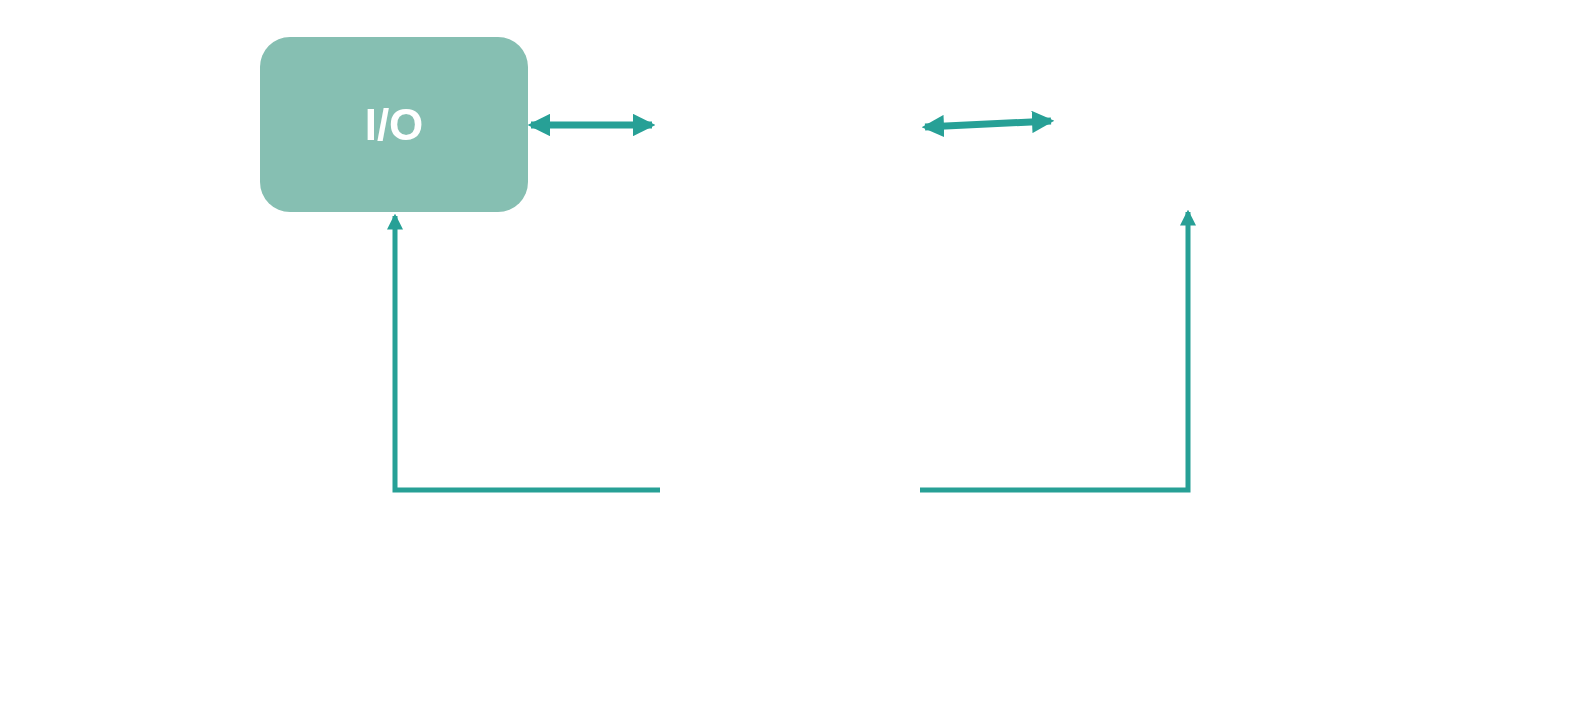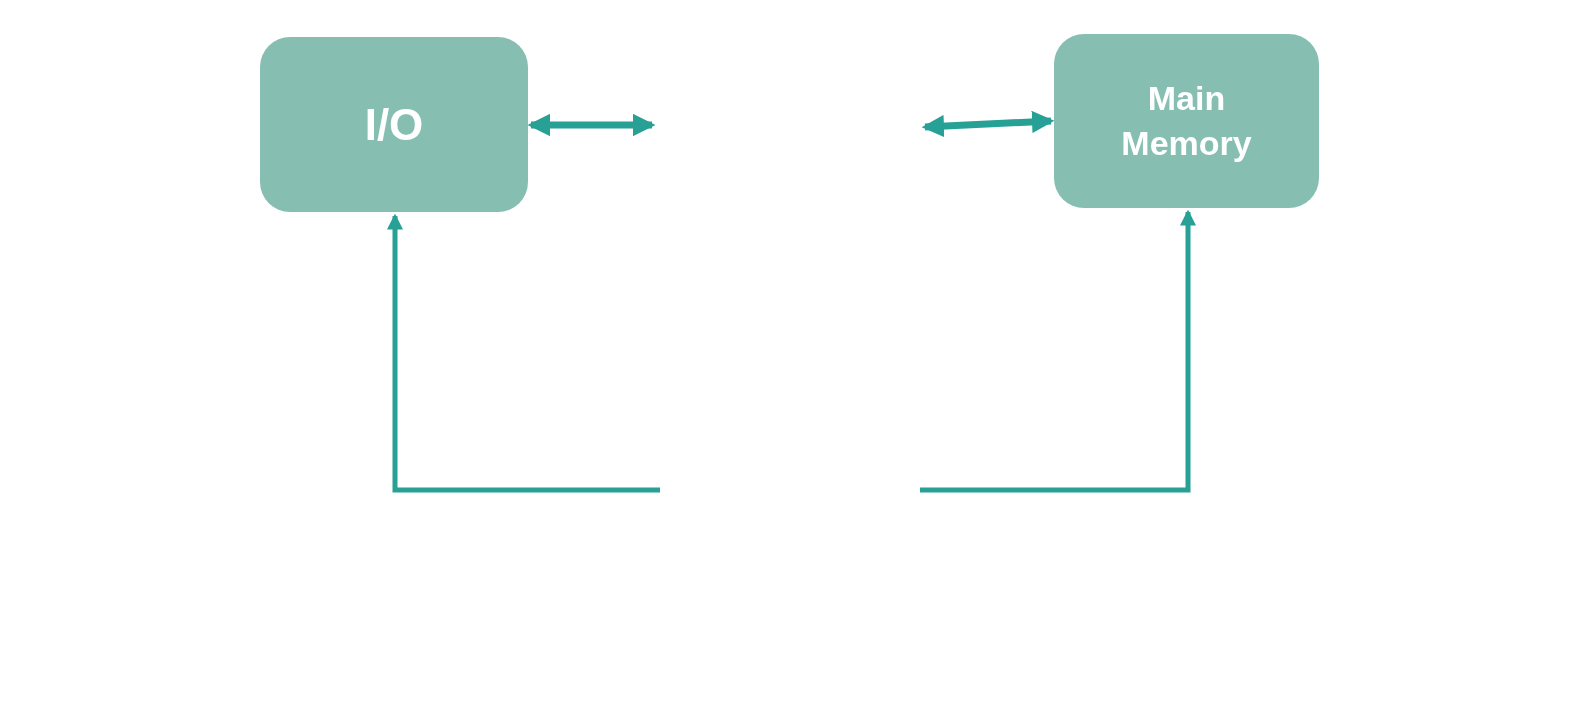--- a/index.html
+++ b/index.html
@@ -69,19 +69,16 @@
     <polyline class="connector" points="660,490 395,490 395,216" stroke-width="5" marker-end="url(#ah)"></polyline>
 
     <polyline class="connector" points="920,490 1188,490 1188,212" stroke-width="5" marker-end="url(#ah)"></polyline>
   </svg>
 
   <div class="node" id="node-io">
     <span class="node-label">I/O</span>
   </div>
 
 
-  <div class="node" id="node-main-memory">
-    <span class="node-label">Main Memory</span>
-  </div>
 
 
 
 </div>
 
 </body></html>

